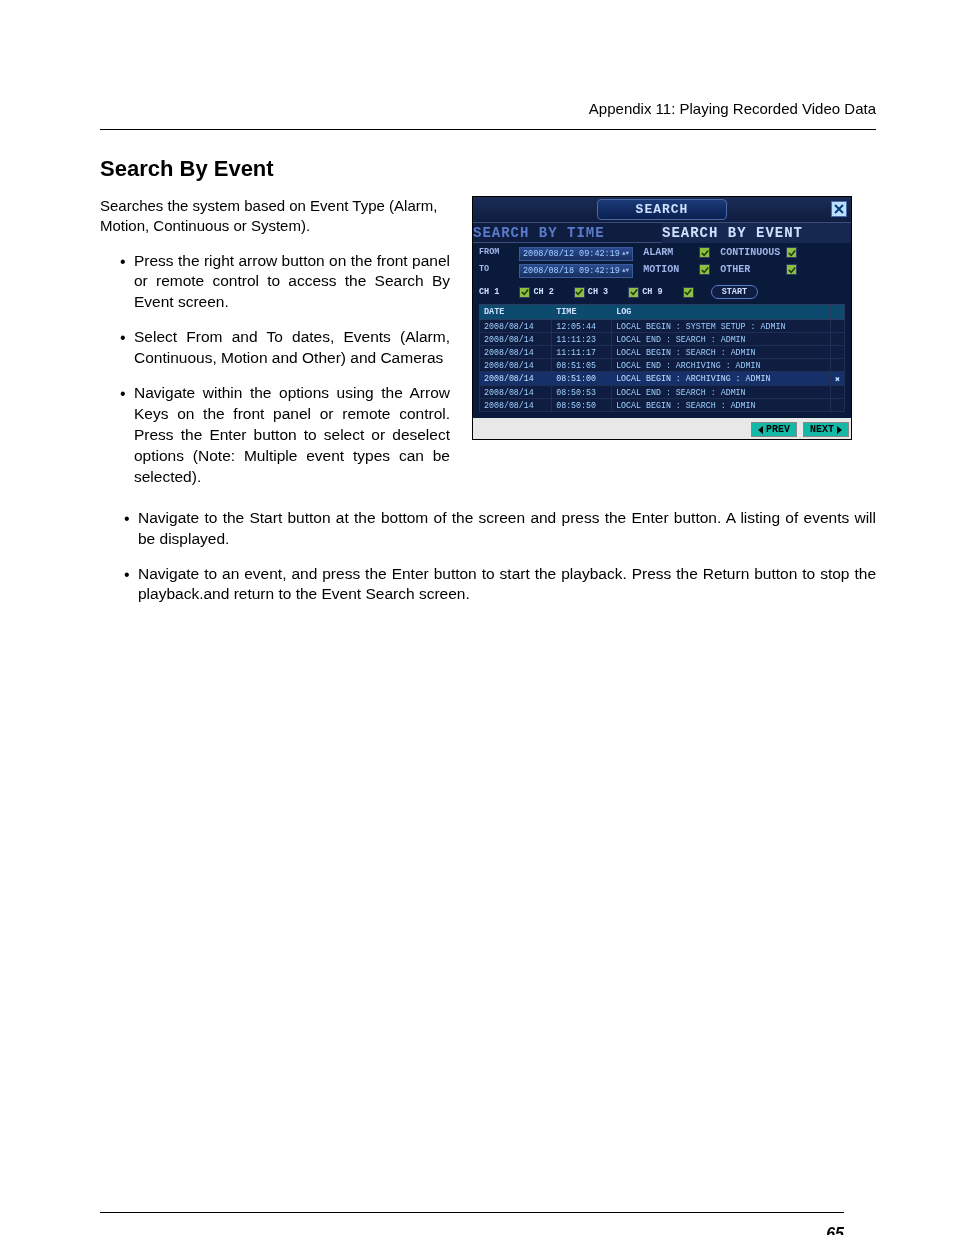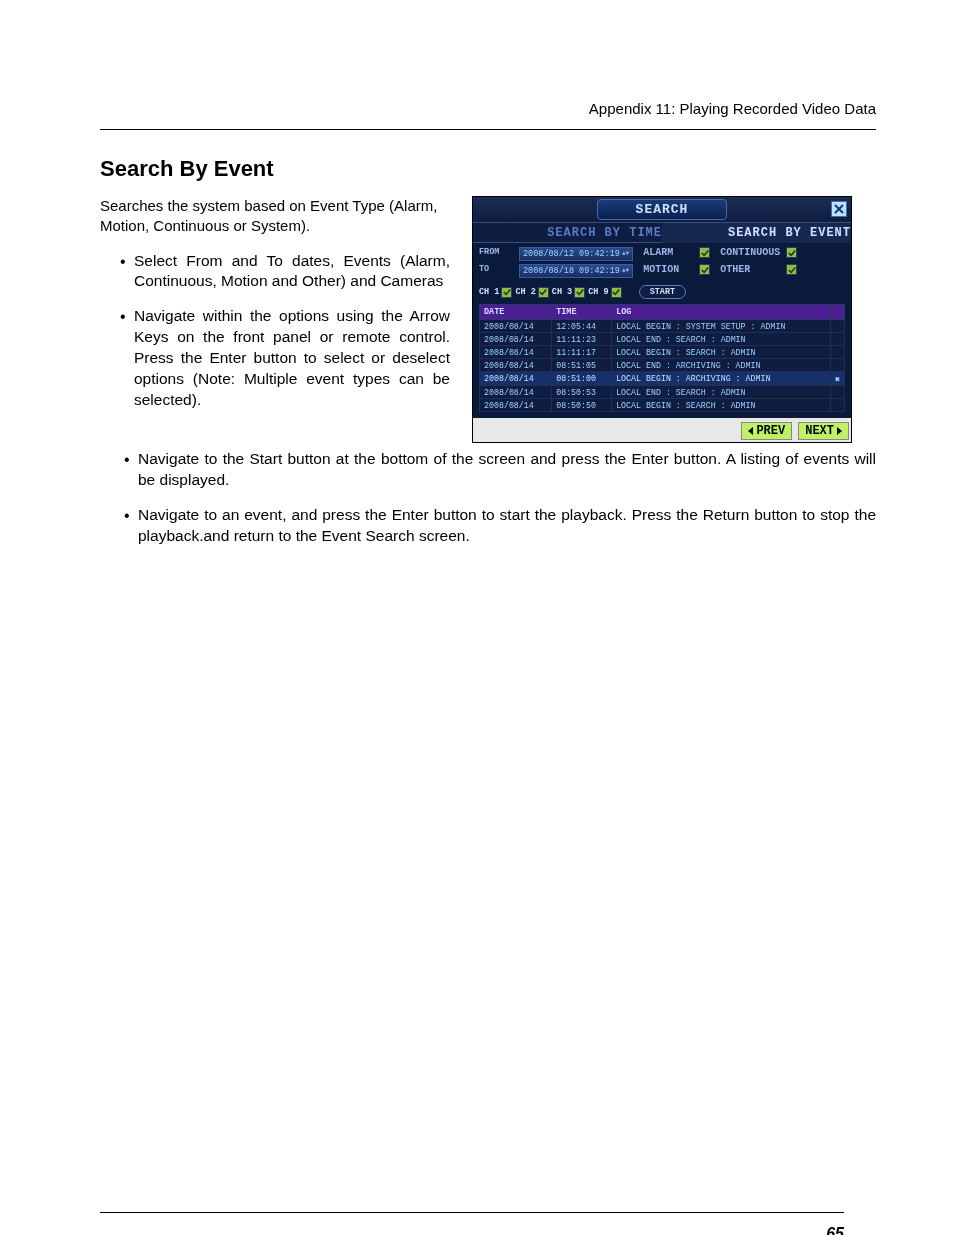--- a/index.html
+++ b/index.html
@@ -33,76 +33,77 @@
   .dvr-title-pill {
     background: linear-gradient(#1a3a78,#0a2050); color: #cfe0ff; font-weight: bold;
     padding: 2px 38px; border-radius: 4px; border: 1px solid #4a6aa8; font-size: 13px; letter-spacing: 1px;
   }
   .close-box {
     position: absolute; right: 4px; top: 4px; width: 16px; height: 16px; background: #bde0ff;
     display: flex; align-items: center; justify-content: center; border: 1px solid #4a6aa8;
   }
   .close-box svg { width: 10px; height: 10px; }
   .dvr-tabs { display: flex; height: 20px; }
-  .dvr-tab { flex: 1; text-align: right; font-size: 12px; font-weight: bold; letter-spacing: 1px; line-height: 20px; }
+  .dvr-tab { flex: 1; text-align: left; font-size: 14px; font-weight: bold; letter-spacing: 1px; line-height: 20px; }
   .tab-inactive { background: #0e1d40; color: #5a7acb; border-bottom: 1px solid #3a4d78; }
   .tab-active { background: #16284f; color: #cfe0ff; }
   .dvr-body { padding: 4px 6px 6px 6px; }
   .row { display: flex; align-items: flex-start; height: 17px; gap: 4px; }
   .lbl { width: 36px; color: #9fb4e8; font-weight: bold; font-size: 8.5px; }
   .date-box {
     background: linear-gradient(#2a4a90,#183060); color: #9fd0ff; padding: 1px 3px;
     border: 1px solid #3a5a98; font-size: 8.5px; display: flex; align-items: center; gap: 2px;
   }
   .spinner { display: inline-flex; flex-direction: column; line-height: 4px; font-size: 6px; color: #9fb4e8; }
   .ev-lbl { width: 52px; color: #9fb4e8; font-weight: bold; font-size: 10px; margin-left: 6px; }
   .chk {
     width: 11px; height: 11px; background: #8fbf40; border: 1px solid #2a3a60;
     display: inline-flex; align-items: center; justify-content: center;
   }
   .chk svg { width: 8px; height: 8px; }
   .ch-row { display: flex; align-items: center; gap: 3px; margin-top: 2px; height: 18px;}
-  .ch-item { display: flex; align-items: center; gap: 2px; color: #cfe0ff; font-size: 8.5px; font-weight: bold;}
+  .ch-item { display: flex; align-items: center; gap: 20px; color: #cfe0ff; font-size: 8.5px; font-weight: bold;}
   .start-btn {
     margin-left: 14px; border: 1px solid #5a7acb; border-radius: 9px; padding: 1px 10px;
     color: #cfe0ff; font-size: 8.5px; font-weight: bold; background: #0e1d40;
   }
   table.log { width: 100%; border-collapse: collapse; margin-top: 3px; }
   table.log th {
-    background: #4c1d95; color: #cfe0ff; font-size: 8.5px; text-align: left; padding: 2px 4px;
+    background: #0c4a6e; color: #cfe0ff; font-size: 8.5px; text-align: left; padding: 2px 4px;
     border: 1px solid #2a3a60; font-weight: bold;
   }
   table.log td {
     color: #9fd0ff; font-size: 8.3px; padding: 1.5px 4px; border: 1px solid #1e2e55;
     white-space: nowrap; background: #0e1d40;
   }
   table.log tr.sel td { background: #16306a; color: #bfe0ff; }
   .del-x { color: #3a8aff; font-weight: bold; font-size: 12px; text-align: center; }
   .pager { display: flex; justify-content: flex-end; gap: 6px; padding: 4px 2px 2px 2px; background: #e8e8e8; }
   .pager-btn {
-    background: #bef264; border: 1px solid #888; color: #000; font-size: 12px; font-weight: bold;
+    background: #14b8a6; border: 1px solid #888; color: #000; font-size: 10px; font-weight: bold;
     padding: 1px 6px; display: flex; align-items: center; gap: 3px;
   }
   .tri-l, .tri-r { width: 0; height: 0; border-top: 4px solid transparent; border-bottom: 4px solid transparent; }
   .tri-l { border-right: 5px solid #000; }
   .tri-r { border-left: 5px solid #000; }
 </style>
 </head>
 <body>
 
 <div class="page">
 
   <div class="appendix-header">Appendix 11: Playing Recorded Video Data</div>
 
   <h1 class="section-title">Search By Event</h1>
 
   <div class="two-col">
     <div class="left-col">
       <p class="intro">Searches the system based on Event Type (Alarm, Motion, Continuous or System).</p>
       <ul class="bullets">
+        <li>Press the right arrow button on the front panel or remote control to access the Search By Event screen.</li>
         <li>Select From and To dates, Events (Alarm, Continuous, Motion and Other) and Cameras</li>
         <li>Navigate within the options using the Arrow Keys on the front panel or remote control. Press the Enter button to select or deselect options (Note: Multiple event types can be selected).</li>
       </ul>
     </div>
 
     <div class="right-col">
 
       <div class="dvr-panel">
         <div class="dvr-top">
           <div class="dvr-title-pill">SEARCH</div>

